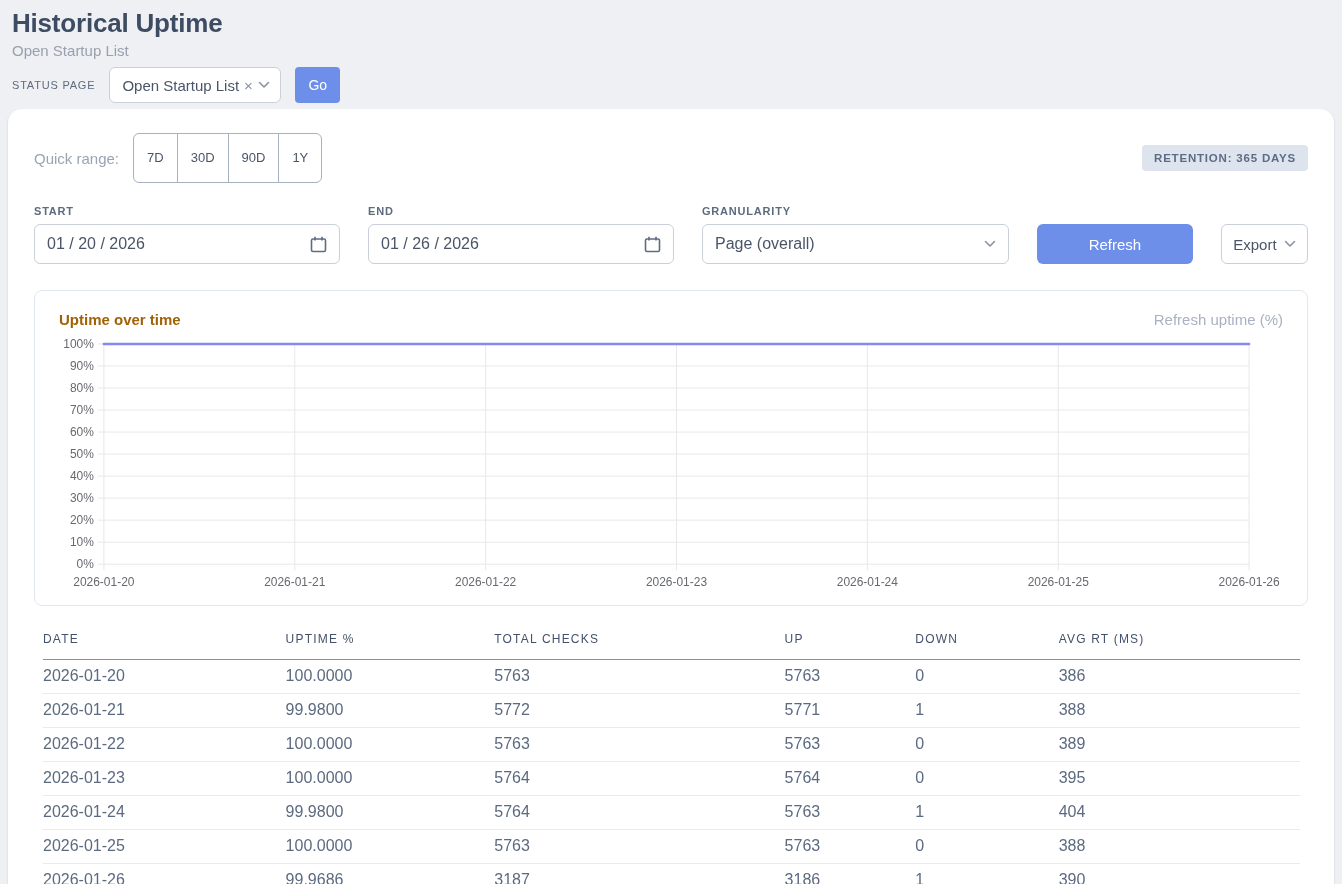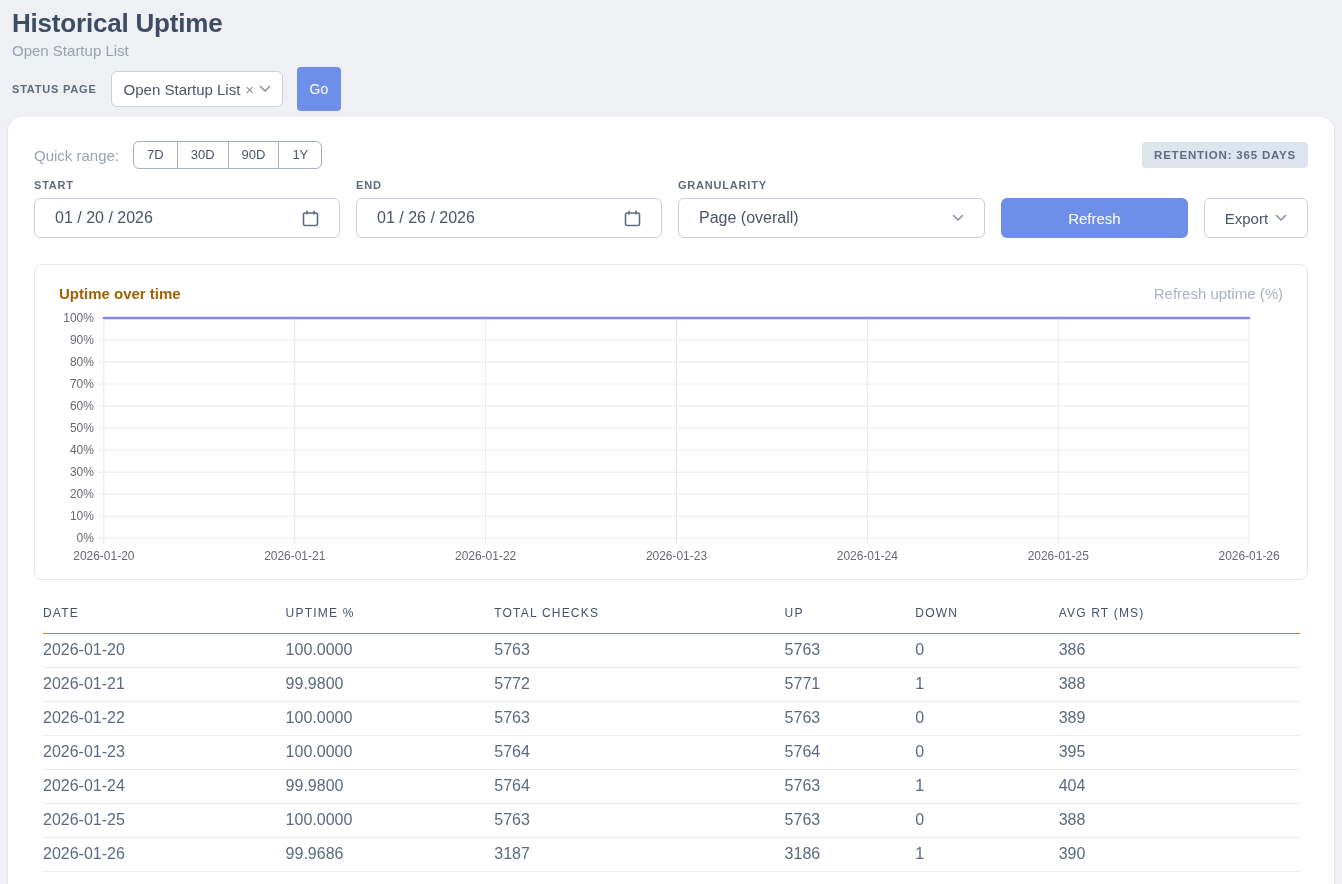--- a/index.html
+++ b/index.html
@@ -3,44 +3,44 @@
 <meta charset="utf-8">
 <style>
   * { margin:0; padding:0; box-sizing:border-box; }
   html,body { width:1342px; height:884px; background:#eef0f3; font-family:"Liberation Sans", sans-serif; overflow:hidden; }
 
   
   .page-header { display:flex; justify-content:space-between; align-items:flex-start; padding:8px 14px 6px 12px;flex-direction:column; }
   .page-title { font-size:26px; font-weight:700; color:#3d4c63; letter-spacing:-0.2px; }
   .page-subtitle { font-size:15px; color:#98a1af; margin-top:3px; }
   .header-right { display:flex; align-items:center; gap:14px; margin-top:8px; }
-  .status-label { font-size:11px; font-weight:700; letter-spacing:.8px; color:#5e6a7e;text-align:right; }
+  .status-label { font-size:11px; font-weight:400; letter-spacing:.8px; color:#5e6a7e;text-align:right; }
   .status-select { height:36px; min-width:172px; background:#fff; border:1px solid #c9d0da; border-radius:6px; display:flex; align-items:center; gap:5px; padding:0 10px 0 12px; cursor:pointer; }
   .status-select .value { font-size:15px; color:#4a5568; }
   .clear-x { font-size:15px; color:#8a93a3; line-height:1; }
   .chev { width:12px; height:8px; }
   .chev polyline { fill:none; stroke:#8a93a3; stroke-width:1.6; stroke-linecap:round; stroke-linejoin:round; }
-  .go-btn { height:44px; padding:0 13px; background:var(--accent,#6d8ee9); color:#fff; border:none; border-radius:4px; font-size:14px; font-family:inherit; cursor:pointer; }
+  .go-btn { height:36px; padding:0 13px; background:var(--accent,#6d8ee9); color:#fff; border:none; border-radius:4px; font-size:14px; font-family:inherit; cursor:pointer; }
 
   
   .main-card { margin:0 8px; height:800px; background:#fff; border-radius:14px; box-shadow:0 1px 2px rgba(16,24,40,.07), 0 1px 3px rgba(16,24,40,.08); padding:24px 26px 20px 26px; }
 
   .row1 { display:flex; justify-content:space-between; align-items:center; }
   .row1-left { display:flex; align-items:center; gap:14px; }
   .quick-label { font-size:15px; color:#9aa4b5; }
   .seg-group { display:flex; }
-  .qr-btn { padding:4px 13px; font-size:13px; font-family:inherit; color:#4a5568; background:#fff; border:1px solid #a6b1c2; margin-left:-1px; cursor:pointer; line-height:18px; }
+  .qr-btn { padding:15px 13px; font-size:13px; font-family:inherit; color:#4a5568; background:#fff; border:1px solid #a6b1c2; margin-left:-1px; cursor:pointer; line-height:18px; }
   .qr-btn:first-child { border-radius:6px 0 0 6px; margin-left:0; }
   .qr-btn:last-child { border-radius:0 6px 6px 0; }
   .retention-badge { background:#dee4ee; color:#5d6b85; font-size:11.5px; font-weight:600; letter-spacing:.8px; padding:7px 12px; border-radius:4px; }
 
-  .row2 { display:flex; align-items:flex-end; gap:16px; margin-top:10px; }
+  .row2 { display:flex; align-items:flex-end; gap:28px; margin-top:22px; }
   .field { display:flex; flex-direction:column; }
   .field-label { font-size:11px; font-weight:600; letter-spacing:.8px; color:#5e6a7e; margin-bottom:7px; }
-  .control { height:40px; background:#fff; border:1px solid #c9d0da; border-radius:6px; display:flex; align-items:center; justify-content:space-between; padding:0 20px; cursor:pointer; }
+  .control { height:40px; background:#fff; border:1px solid #c9d0da; border-radius:6px; display:flex; align-items:center; justify-content:space-between; padding:0 12px; cursor:pointer; }
   .control .value { font-size:16px; color:#4a5568; }
   .w-date { width:306px; }
   .w-gran { width:307px; }
   .cal-icon { width:17px; height:17px; }
   .cal-icon rect, .cal-icon line { stroke:#5f6b80; stroke-width:1.6; fill:none; }
   .refresh-btn { width:192px; height:40px; background:var(--accent,#6d8ee9); border:none; border-radius:6px; color:#fff; font-size:15px; font-family:inherit; cursor:pointer; }
   .export-btn { width:107px; height:40px; background:#fff; border:1px solid #c9d0da; border-radius:6px; color:#4a5568; font-size:15px; font-family:inherit; cursor:pointer; display:flex; align-items:center; justify-content:center; gap:7px; }
 
   
   .chart-card { margin-top:26px; border:1px solid #e3e7ee; border-radius:8px; padding:20px 24px 14px 24px; }

